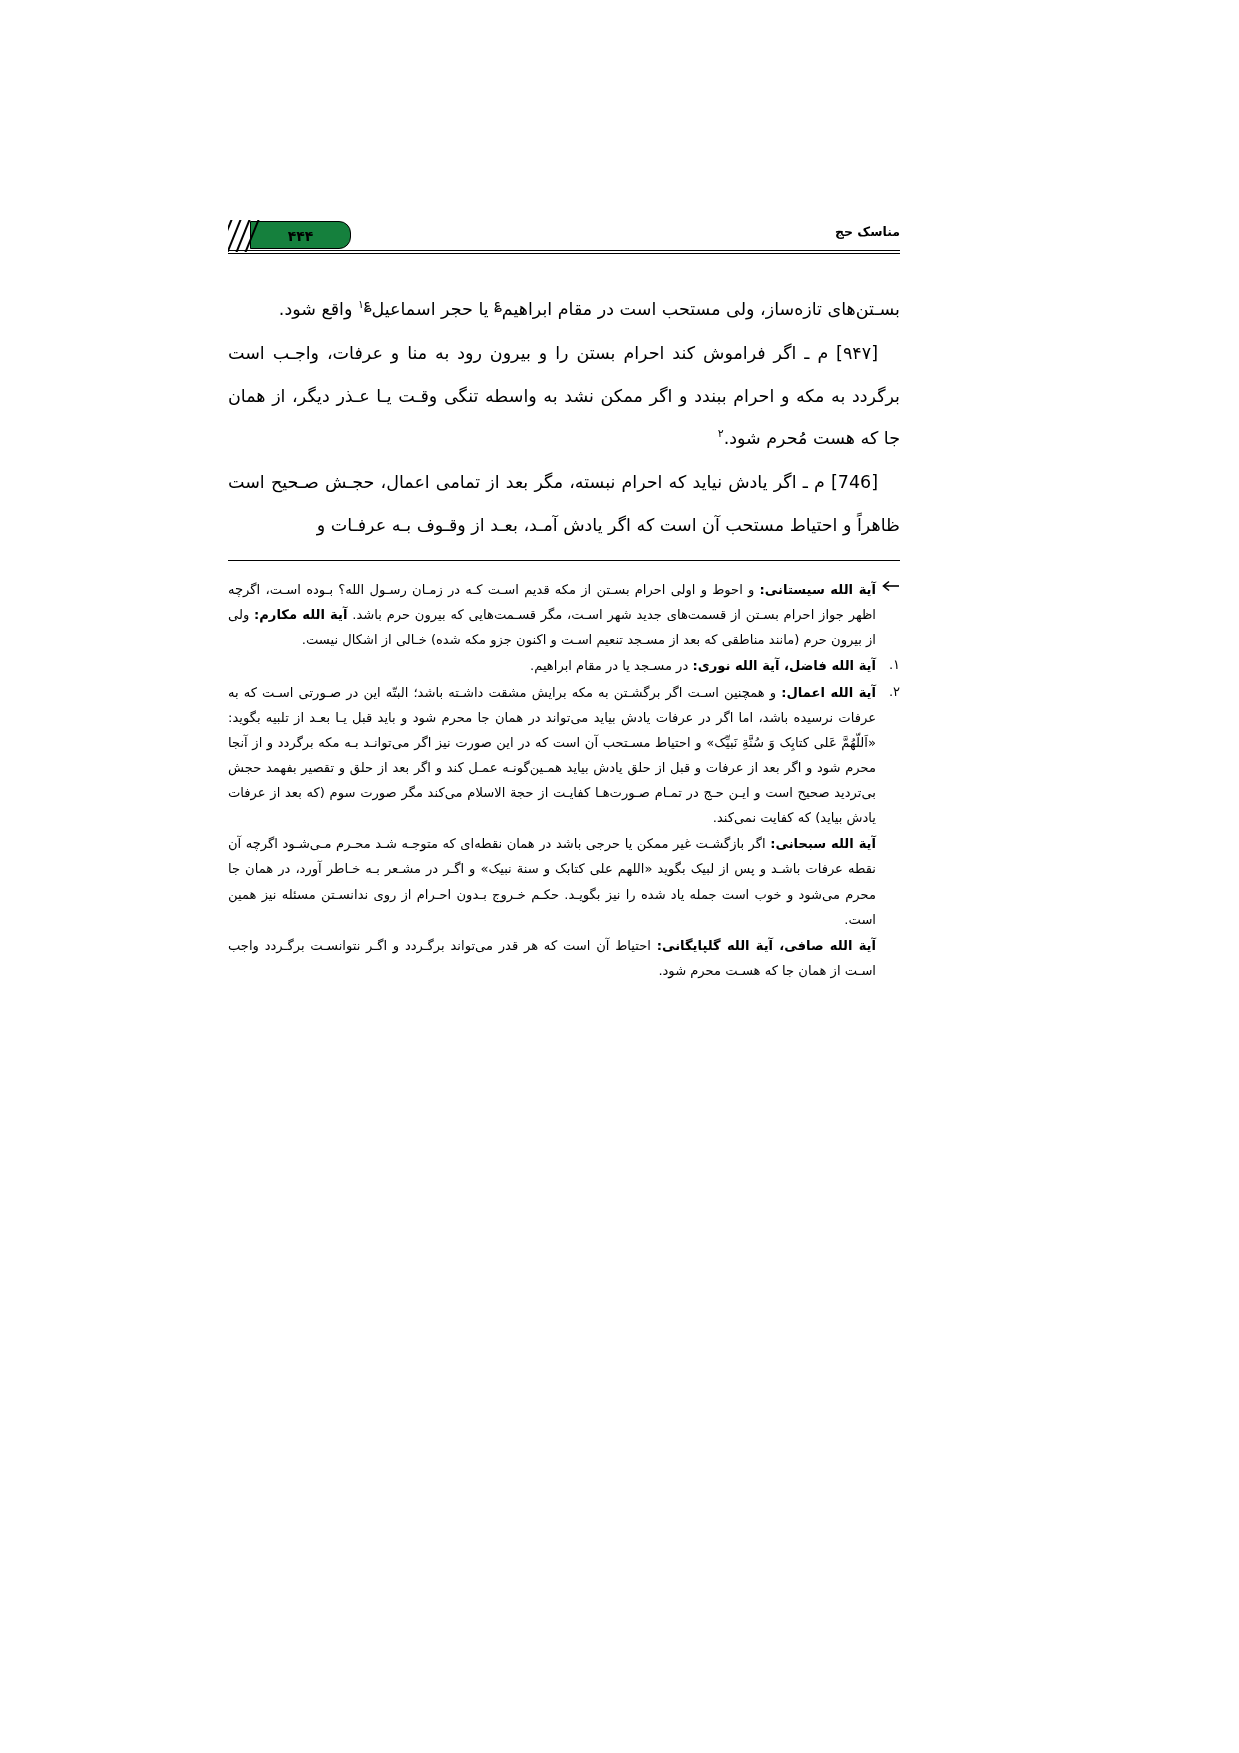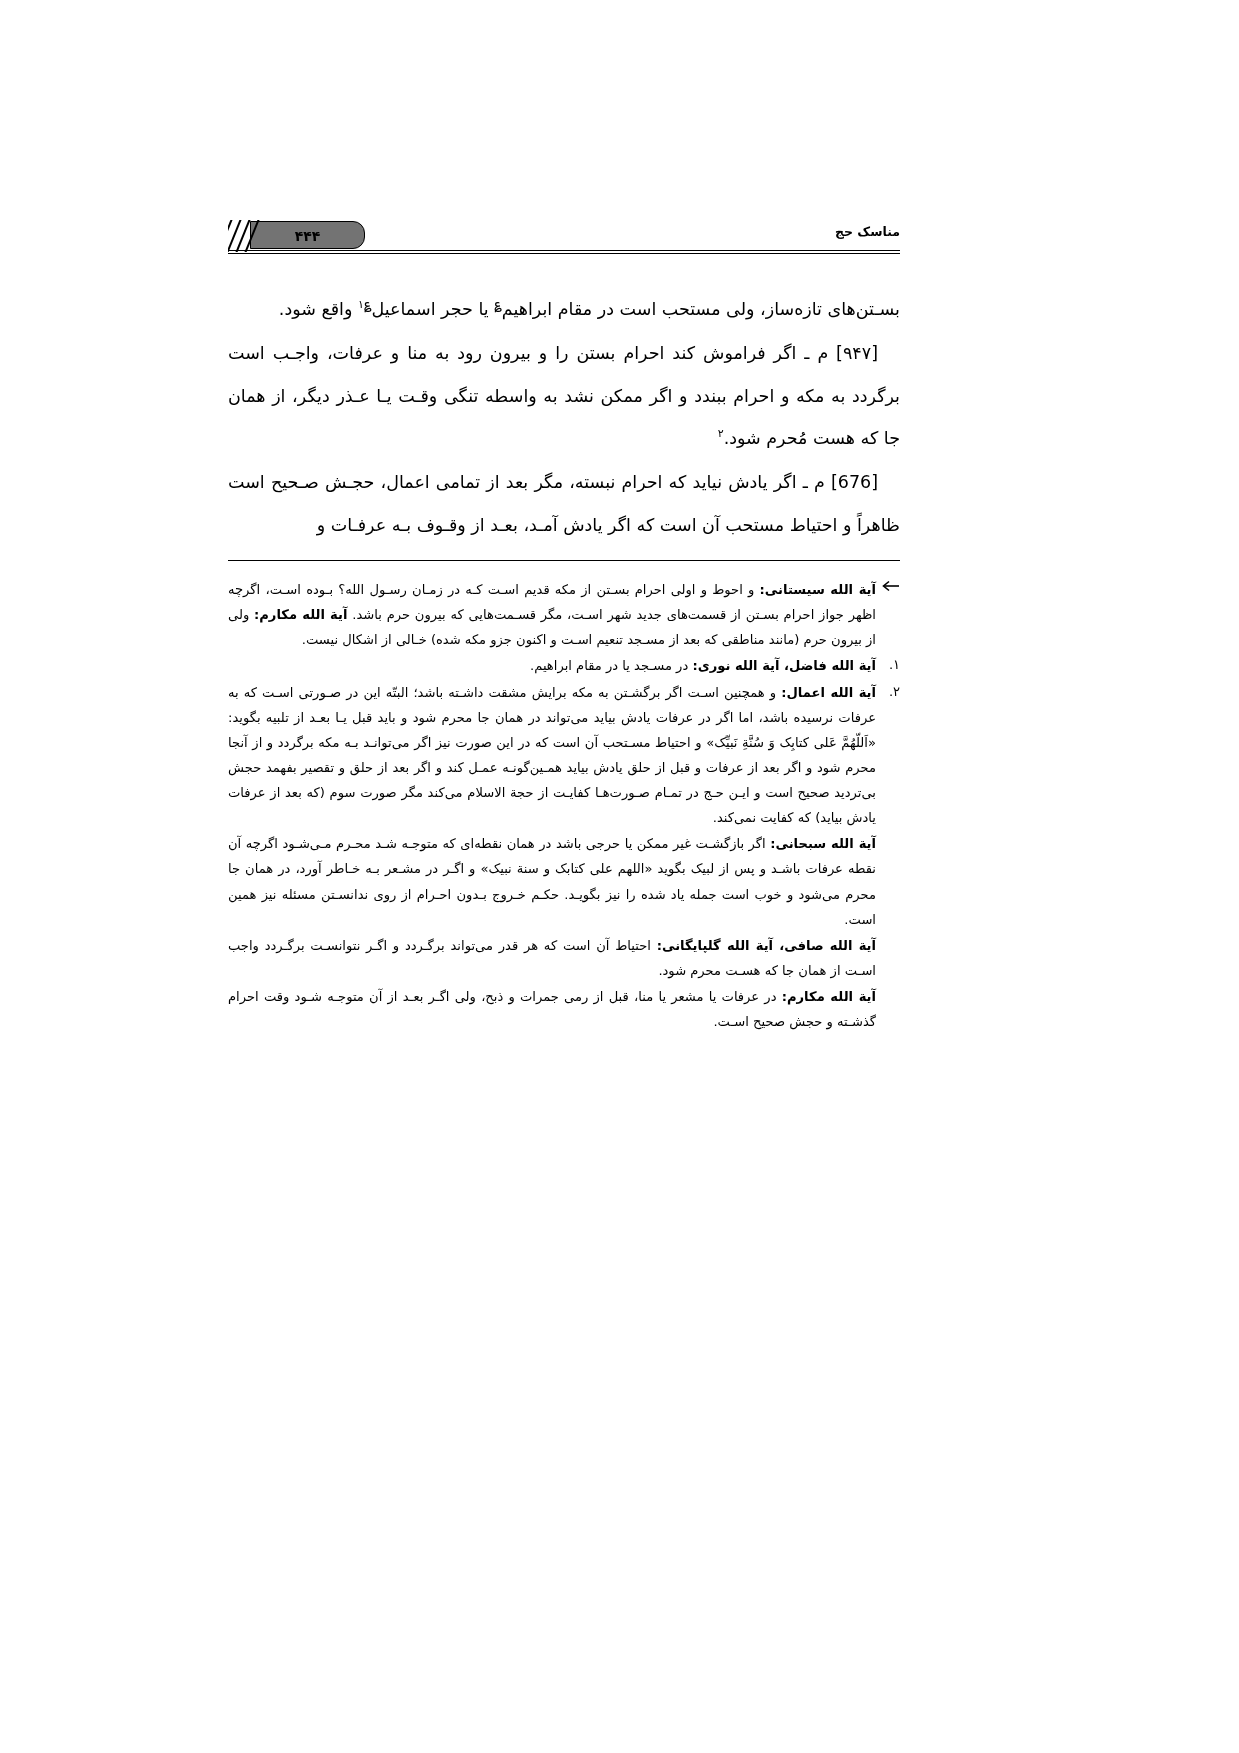--- a/index.html
+++ b/index.html
@@ -44,25 +44,25 @@
     position:absolute;
     left:0;
     top:-2px;
     width:145px;
     height:34px;
   }
   .pagenum-box{
     position:absolute;
     left:22px;
     top:1px;
-    width:115px;
+    width:101px;
     height:28px;
     border:1.6px solid #000;
     border-radius:0 12px 12px 0;
-    background:#737373;
+    background:#15803d;
     box-sizing:border-box;
   }
   .pagenum-text{
     position:absolute;
     left:0;right:0;
     top:4px;
     text-align:center;
     font-size:14px;
     font-weight:bold;
     line-height:20px;
@@ -203,21 +203,21 @@
         <span>بسـتن‌های تازه‌ساز، ولی مستحب است در مقام ابراهیم</span><span class="sall">؏</span><span> یا حجر اسماعیل</span><span class="sall">؏</span><span class="fn-ref">۱</span><span> واقع شود.</span>
       </p>
 
       <p class="indent">
         <span>[۹۴۷] م ـ اگر فراموش کند احرام بستن را و بیرون رود به منا و عرفات، واجـب</span>
         <span>است برگردد به مکه و احرام ببندد و اگر ممکن نشد به واسطه تنگی وقـت یـا عـذر</span>
         <span>دیگر، از همان جا که هست مُحرم شود.</span><span class="fn-ref">۲</span>
       </p>
 
       <p class="indent">
-        <span>[676] م ـ اگر یادش نیاید که احرام نبسته، مگر بعد از تمامی اعمال، حجـش صـحیح</span>
+        <span>[746] م ـ اگر یادش نیاید که احرام نبسته، مگر بعد از تمامی اعمال، حجـش صـحیح</span>
         <span>است ظاهراً و احتیاط مستحب آن است که اگر یادش آمـد، بعـد از وقـوف بـه عرفـات و</span>
       </p>
 
     </div>
 
     <div class="fn-rule"></div>
 
     <div class="footnotes">
 
       <div class="fn">
@@ -253,21 +253,17 @@
         <span>اگرچه آن نقطه عرفات باشـد و پس از لبیک بگوید «اللهم علی کتابک و سنة نبیک» و اگـر در مشـعر بـه خـاطر</span>
         <span>آورد، در همان جا محرم می‌شود و خوب است جمله یاد شده را نیز بگویـد. حکـم خـروج بـدون احـرام از روی</span>
         <span>ندانسـتن مسئله نیز همین است.</span>
       </div>
 
       <div class="fn">
         <b>آية الله صافی، آية الله گلپايگانی:</b><span> احتیاط آن است که هر قدر می‌تواند برگـردد و اگـر نتوانسـت برگـردد</span>
         <span>واجب اسـت از همان جا که هسـت محرم شود.</span>
       </div>
 
-      <div class="fn">
-        <b>آية الله مكارم:</b><span> در عرفات یا مشعر یا منا، قبل از رمی جمرات و ذبح، ولی اگـر بعـد از آن متوجـه شـود وقت</span>
-        <span>احرام گذشـته و حجش صحیح اسـت.</span>
-      </div>
 
     </div>
 
   </div>
 </div>
 
 </body></html>

